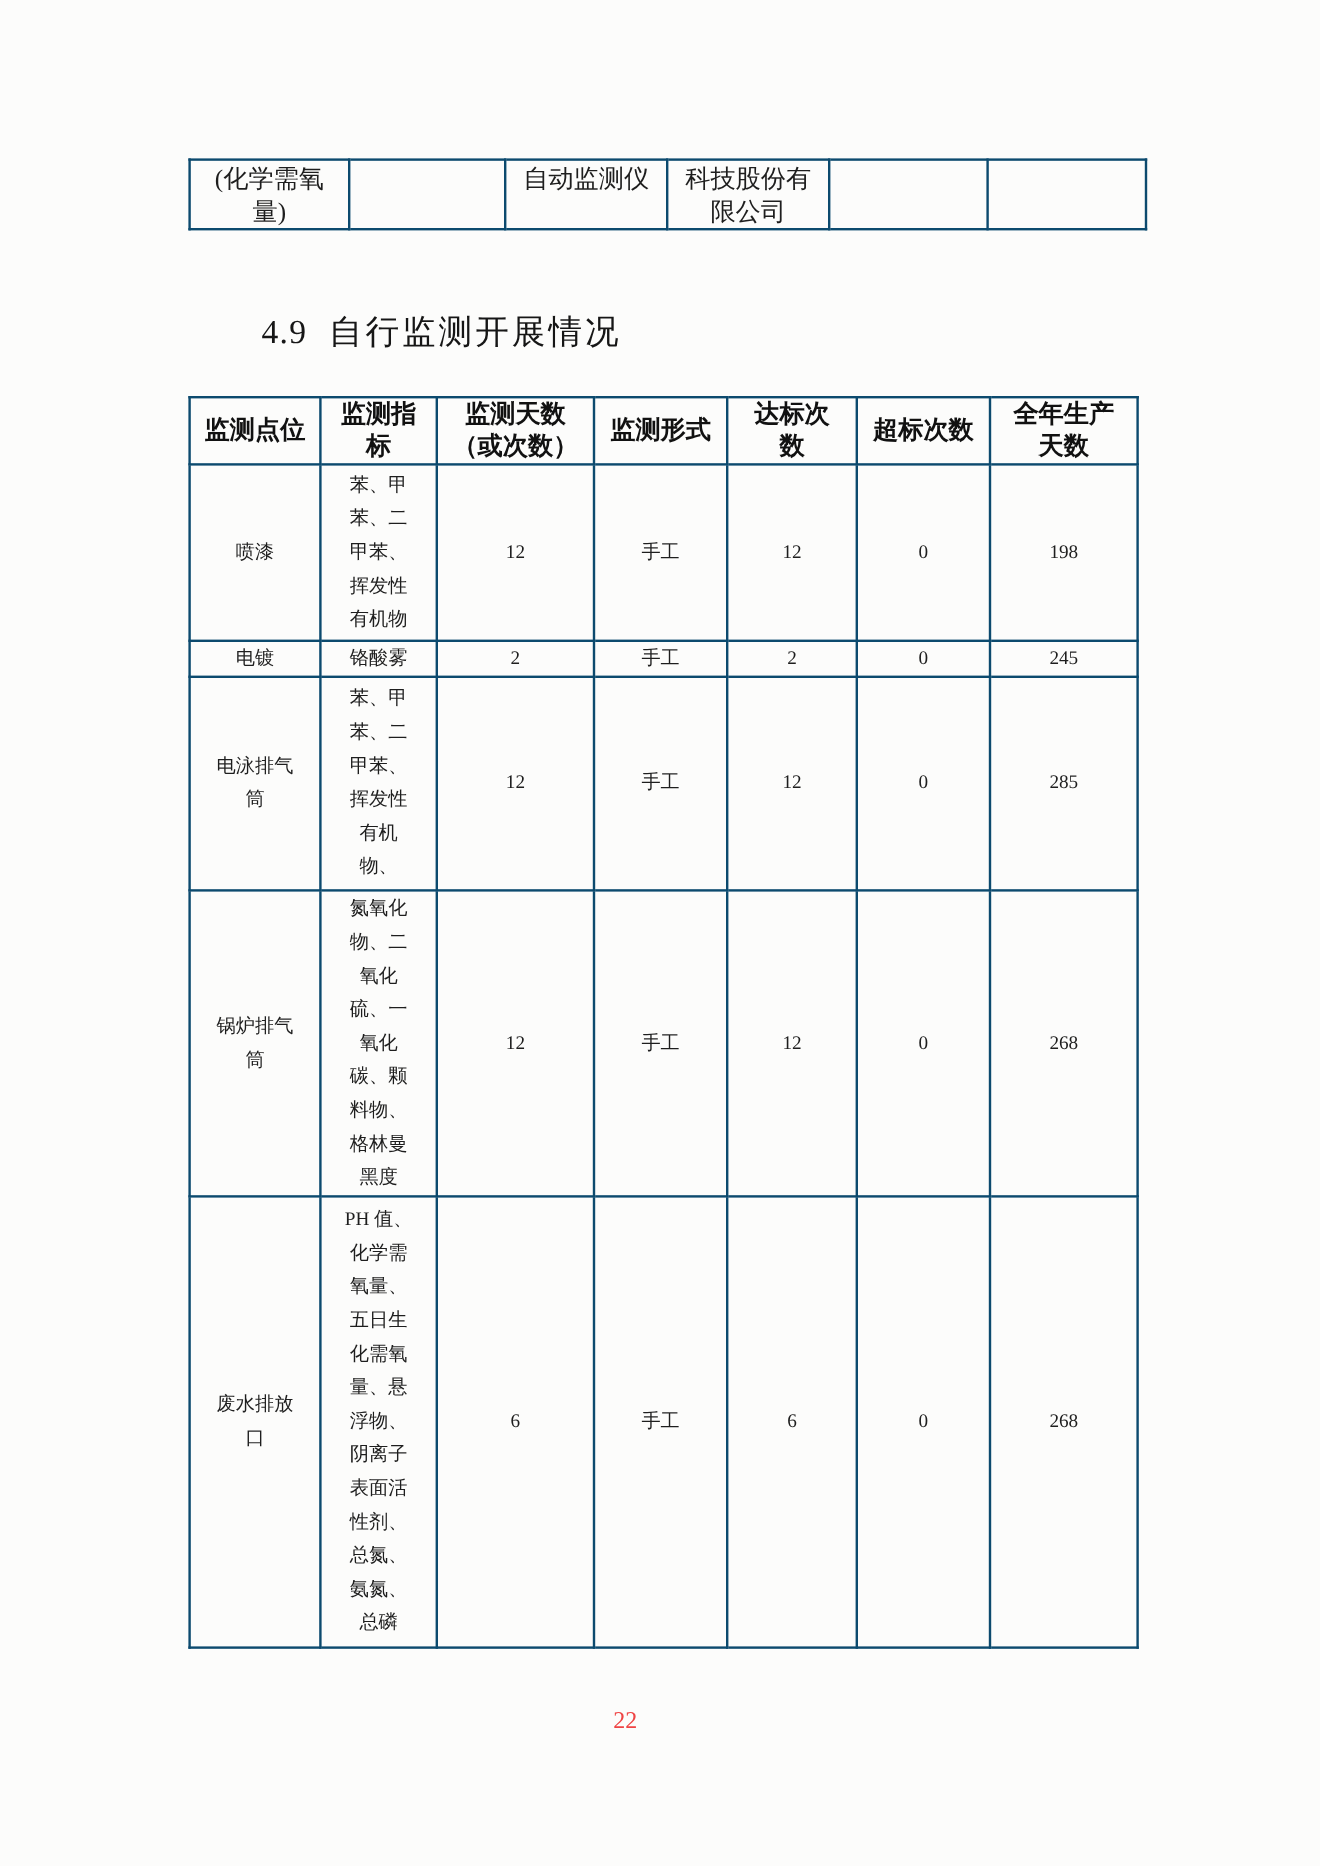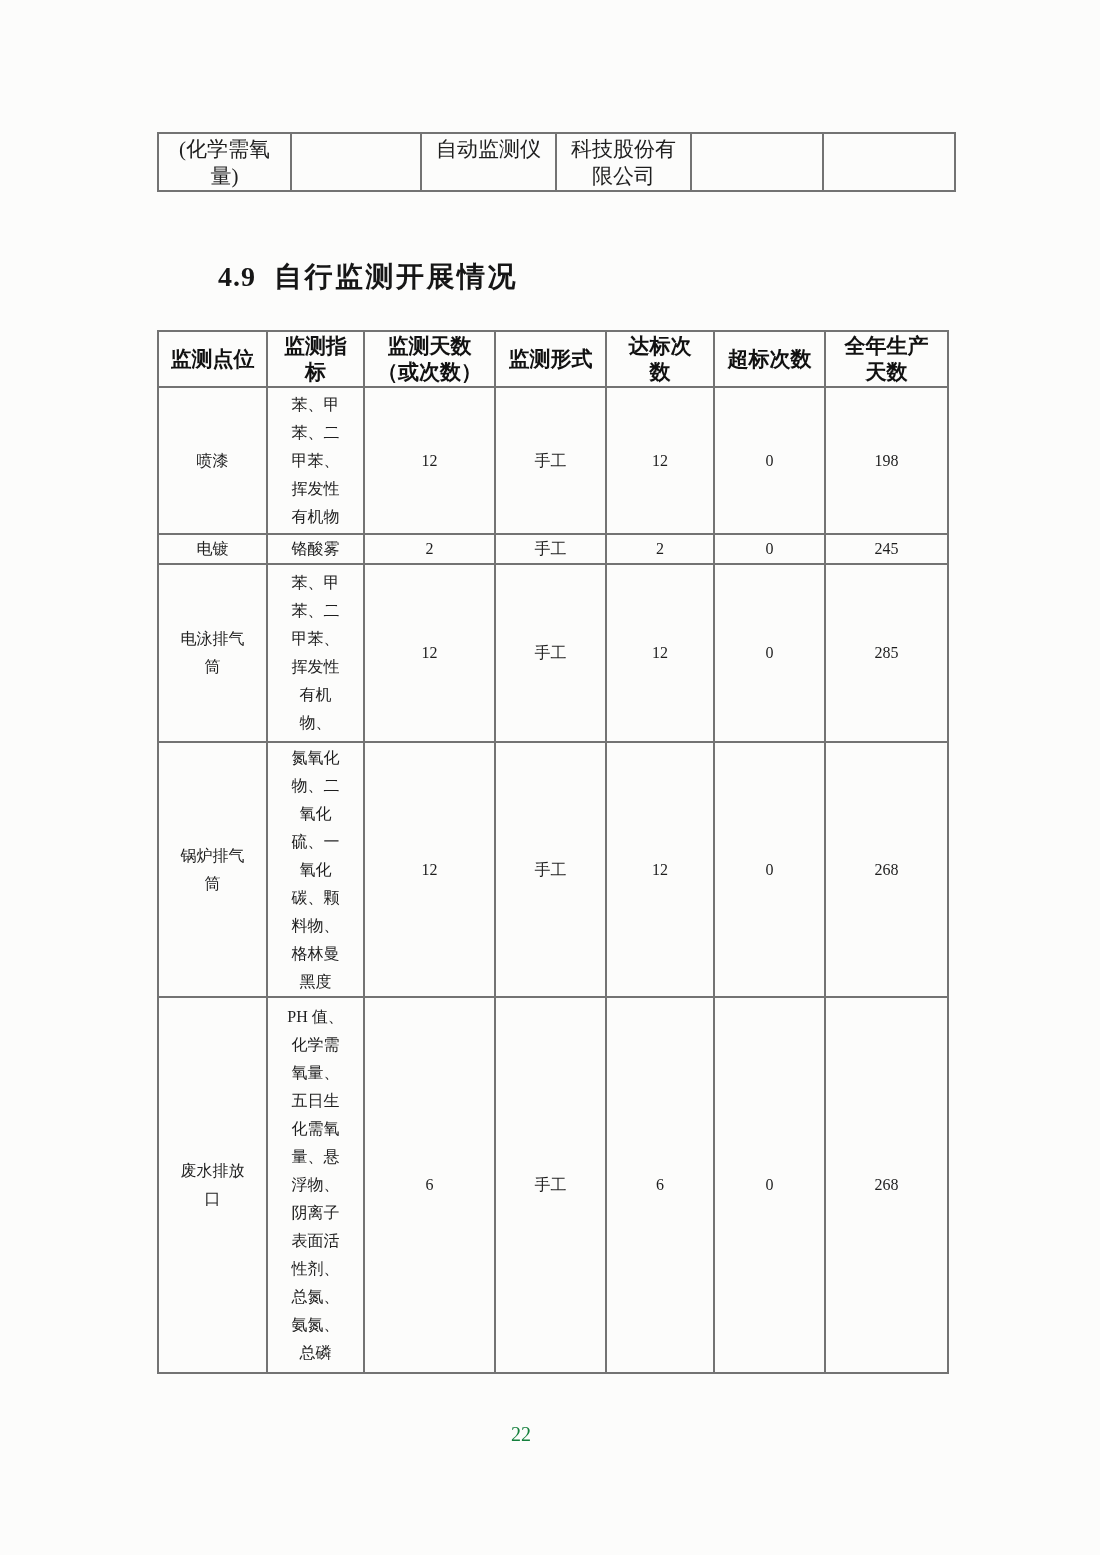--- a/index.html
+++ b/index.html
@@ -14,21 +14,21 @@
     overflow: hidden;
   }
 
   
   table {
     position: absolute;
     border-collapse: collapse;
     table-layout: fixed;
   }
   td, th {
-    border: 2px solid #737373;
+    border: 2px solid #0c4a6e;
     text-align: center;
     white-space: pre-line;
     overflow: hidden;
     margin-top: 24px;
   }
 
   
   .frag-table { left: 157px; top: 132px; width: 797px; }
   .frag-table td {
     vertical-align: top;
@@ -40,21 +40,21 @@
   .frag-table tr { height: 57px; }
 
   
   .heading {
     position: absolute;
     left: 218px;
     top: 258px;
     display: flex;
     align-items: baseline;
     font-family: "Liberation Serif", serif;
-    font-weight: bold;
+    font-weight: normal;
     font-size: 28px;
     color: #161616;
   }
   .heading .num { letter-spacing: 1px; margin-right: 18px; }
   .heading .ttl { letter-spacing: 2.5px; }
 
   
   .main-table { left: 157px; top: 330px; width: 790px; }
   .main-table th {
     font-family: "Liberation Sans", sans-serif;
@@ -75,21 +75,21 @@
 
   
   .page-number {
     position: absolute;
     left: 0;
     top: 1423px;
     width: 1042px;
     text-align: center;
     font-size: 20px;
     font-family: "Liberation Serif", serif;
-    color: #15803d;
+    color: #ef4444;
   }
 </style>
 </head>
 <body>
 
 <div class="page">
 
   <table class="frag-table">
     <colgroup>
       <col style="width:133px">

